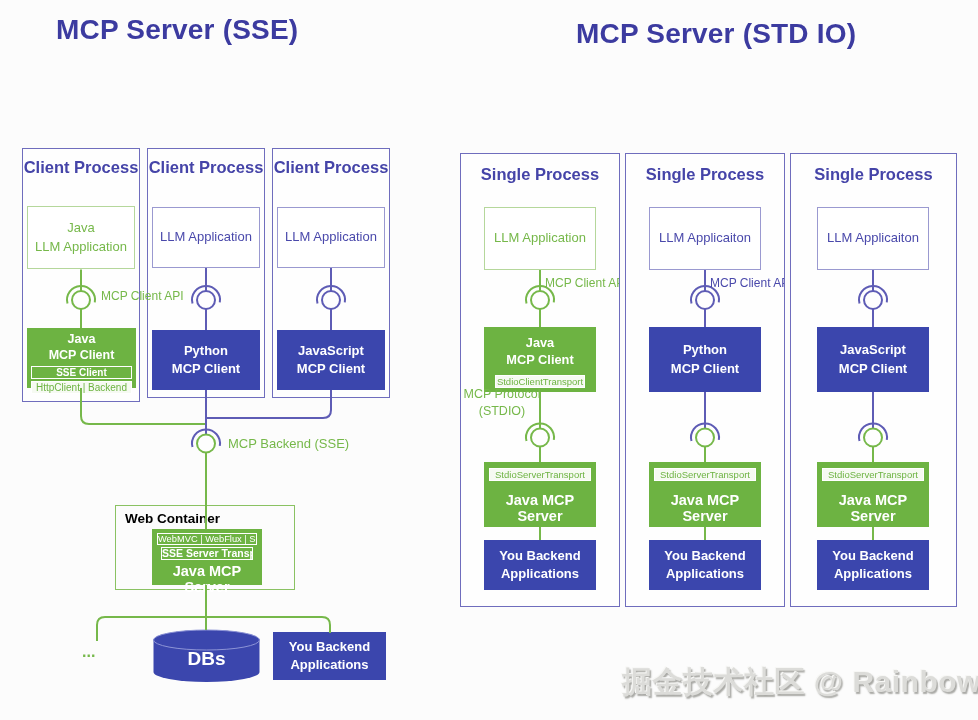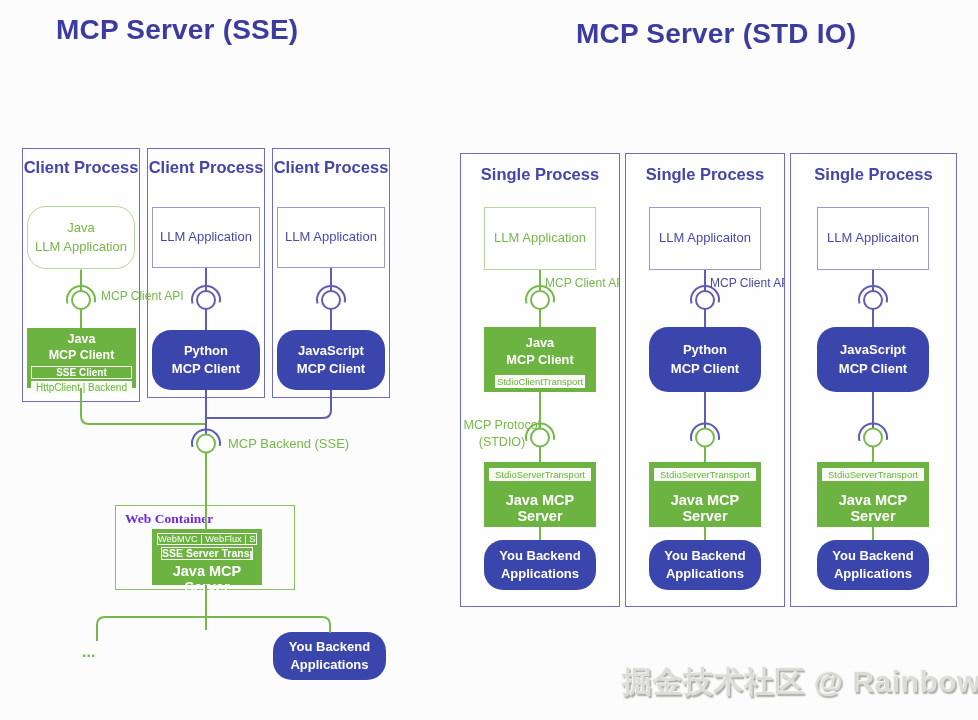--- a/index.html
+++ b/index.html
@@ -1,21 +1,21 @@
 <!DOCTYPE html>
 <html><head>
 <meta charset="utf-8">
 <style>
   html,body{margin:0;padding:0;background:#fcfcfc;}
   #canvas{
     position:relative;width:978px;height:720px;background:#fcfcfc;overflow:hidden;
     font-family:"Liberation Sans",sans-serif;
   }
   .abs{position:absolute;box-sizing:border-box;}
-  .pre{white-space:pre-line;border-radius:19px;}
+  .pre{white-space:pre-line;}
   .nowrap{white-space:nowrap;}
   
   .diagram-title{font-size:28px;font-weight:600;color:#3c3ba0;text-align:left;z-index:6;letter-spacing:.2px;}
   
   .proc-box{border:1.6px solid #6f6dbd;background:#fefefe;z-index:1;}
   .proc-title{margin-top:9px;text-align:center;font-size:16.5px;font-weight:600;color:#4544a8;}
   
   .app-box{background:#fff;display:flex;align-items:center;justify-content:center;text-align:center;
            font-size:13px;line-height:1.45;z-index:2;}
   .app-green{border:1px solid #b5d79b;color:#76b84a;}
@@ -28,21 +28,21 @@
                font-size:13px;font-weight:600;line-height:1.4;}
   .bar{box-sizing:border-box;text-align:center;overflow:hidden;}
   .bar-outline{border:1px solid #fff;color:#fff;background:transparent;}
   .bar-white{background:#f6faf2;color:#6db342;border:1px solid #fff;}
   
   .lbl-green{color:#76b84a;z-index:6;}
   .lbl-purple{color:#4a49ab;z-index:6;}
   .small-lbl{font-size:12px;}
   
   .wc-box{border:1px solid #8ac262;z-index:1;}
-  .wc-title{margin:5px 0 4px 9px;font-size:13.5px;font-weight:600;color:#6d28d9;font-family:Liberation Serif, serif;}
+  .wc-title{margin:5px 0 4px 9px;font-size:13.5px;font-weight:600;color:#000000;}
   .srv-name{text-align:center;font-size:14.5px;font-weight:600;color:#fff;}
   .ellipsis{color:#76b84a;font-weight:700;font-size:16px;z-index:6;}
   .db-label{position:absolute;left:0;top:19px;width:100%;text-align:center;color:#fff;
             font-size:19px;font-weight:600;z-index:3;}
   #lines{position:absolute;left:0;top:0;z-index:4;pointer-events:none;}
   .watermark{font-size:30px;font-weight:700;color:#dcdcd9;z-index:7;letter-spacing:.5px;
              text-shadow:-1px -1px 0 #f7f7f5,1.5px 1.5px 1.5px #a8a8a4;}
 </style>
 </head>
 <body>
@@ -154,20 +154,27 @@
     <div class="wc-title">Web Container</div>
   </div>
   <div class="abs fill-green" style="left:152px;top:529px;width:110px;height:56px;">
     <div class="bar bar-outline nowrap" style="margin:4px 5px 0;font-size:9.3px;height:12px;line-height:10px;">WebMVC | WebFlux | Servlet</div>
     <div class="bar bar-outline nowrap" style="margin:2px 9px 0;font-size:10.5px;font-weight:600;height:13px;line-height:11px;">SSE Server Transports</div>
     <div class="srv-name" style="margin-top:3px;">Java MCP Server</div>
   </div>
 
   <div class="abs ellipsis" style="left:82px;top:643px;width:30px;">...</div>
 
+  <div class="abs" style="left:153px;top:629px;width:107px;height:54px;z-index:2;">
+    <svg width="107" height="54" viewBox="0 0 107 54">
+      <path d="M0.5 11 a53 10 0 0 1 106 0 l0 32 a53 10 0 0 1 -106 0 z" fill="#3b46ad"></path>
+      <ellipse cx="53.5" cy="11" rx="53" ry="10" fill="#3b46ad" stroke="#8d94d6" stroke-width="1"></ellipse>
+    </svg>
+    <div class="db-label">DBs</div>
+  </div>
 
   <div class="abs fill-blue flex-center pre" style="left:273px;top:632px;width:113px;height:48px;">You Backend
 Applications</div>
 
   <div class="abs diagram-title" style="left:576px;top:18px;width:310px;">MCP Server (STD IO)</div>
 
   <div class="abs proc-box" style="left:460px;top:153px;width:160px;height:454px;">
     <div class="proc-title" style="margin-top:11px;">Single Process</div>
   </div>
   <div class="abs proc-box" style="left:625px;top:153px;width:160px;height:454px;">
@@ -187,21 +194,21 @@
   <div class="abs fill-green" style="left:484px;top:327px;width:112px;height:65px;">
     <div class="client-title pre" style="padding-top:7px;">Java
 MCP Client</div>
     <div class="bar bar-white nowrap" style="margin:6px 11px 0;font-size:9.5px;height:13px;line-height:12px;">StdioClientTransport</div>
   </div>
   <div class="abs fill-blue flex-center pre" style="left:649px;top:327px;width:112px;height:65px;">Python
 MCP Client</div>
   <div class="abs fill-blue flex-center pre" style="left:817px;top:327px;width:112px;height:65px;">JavaScript
 MCP Client</div>
 
-  <div class="abs lbl-green pre" style="left:461px;top:417px;width:82px;text-align:center;font-size:12.5px;line-height:1.35;">MCP Protocol
+  <div class="abs lbl-green pre" style="left:461px;top:386px;width:82px;text-align:center;font-size:12.5px;line-height:1.35;">MCP Protocol
 (STDIO)</div>
 
   <div class="abs fill-green" style="left:484px;top:462px;width:112px;height:65px;">
     <div class="bar bar-white nowrap" style="margin:6px 5px 0;font-size:9.5px;height:13px;line-height:12px;">StdioServerTransport</div>
     <div class="srv-name" style="margin-top:11px;">Java MCP Server</div>
   </div>
   <div class="abs fill-green" style="left:649px;top:462px;width:112px;height:65px;">
     <div class="bar bar-white nowrap" style="margin:6px 5px 0;font-size:9.5px;height:13px;line-height:12px;">StdioServerTransport</div>
     <div class="srv-name" style="margin-top:11px;">Java MCP Server</div>
   </div>

